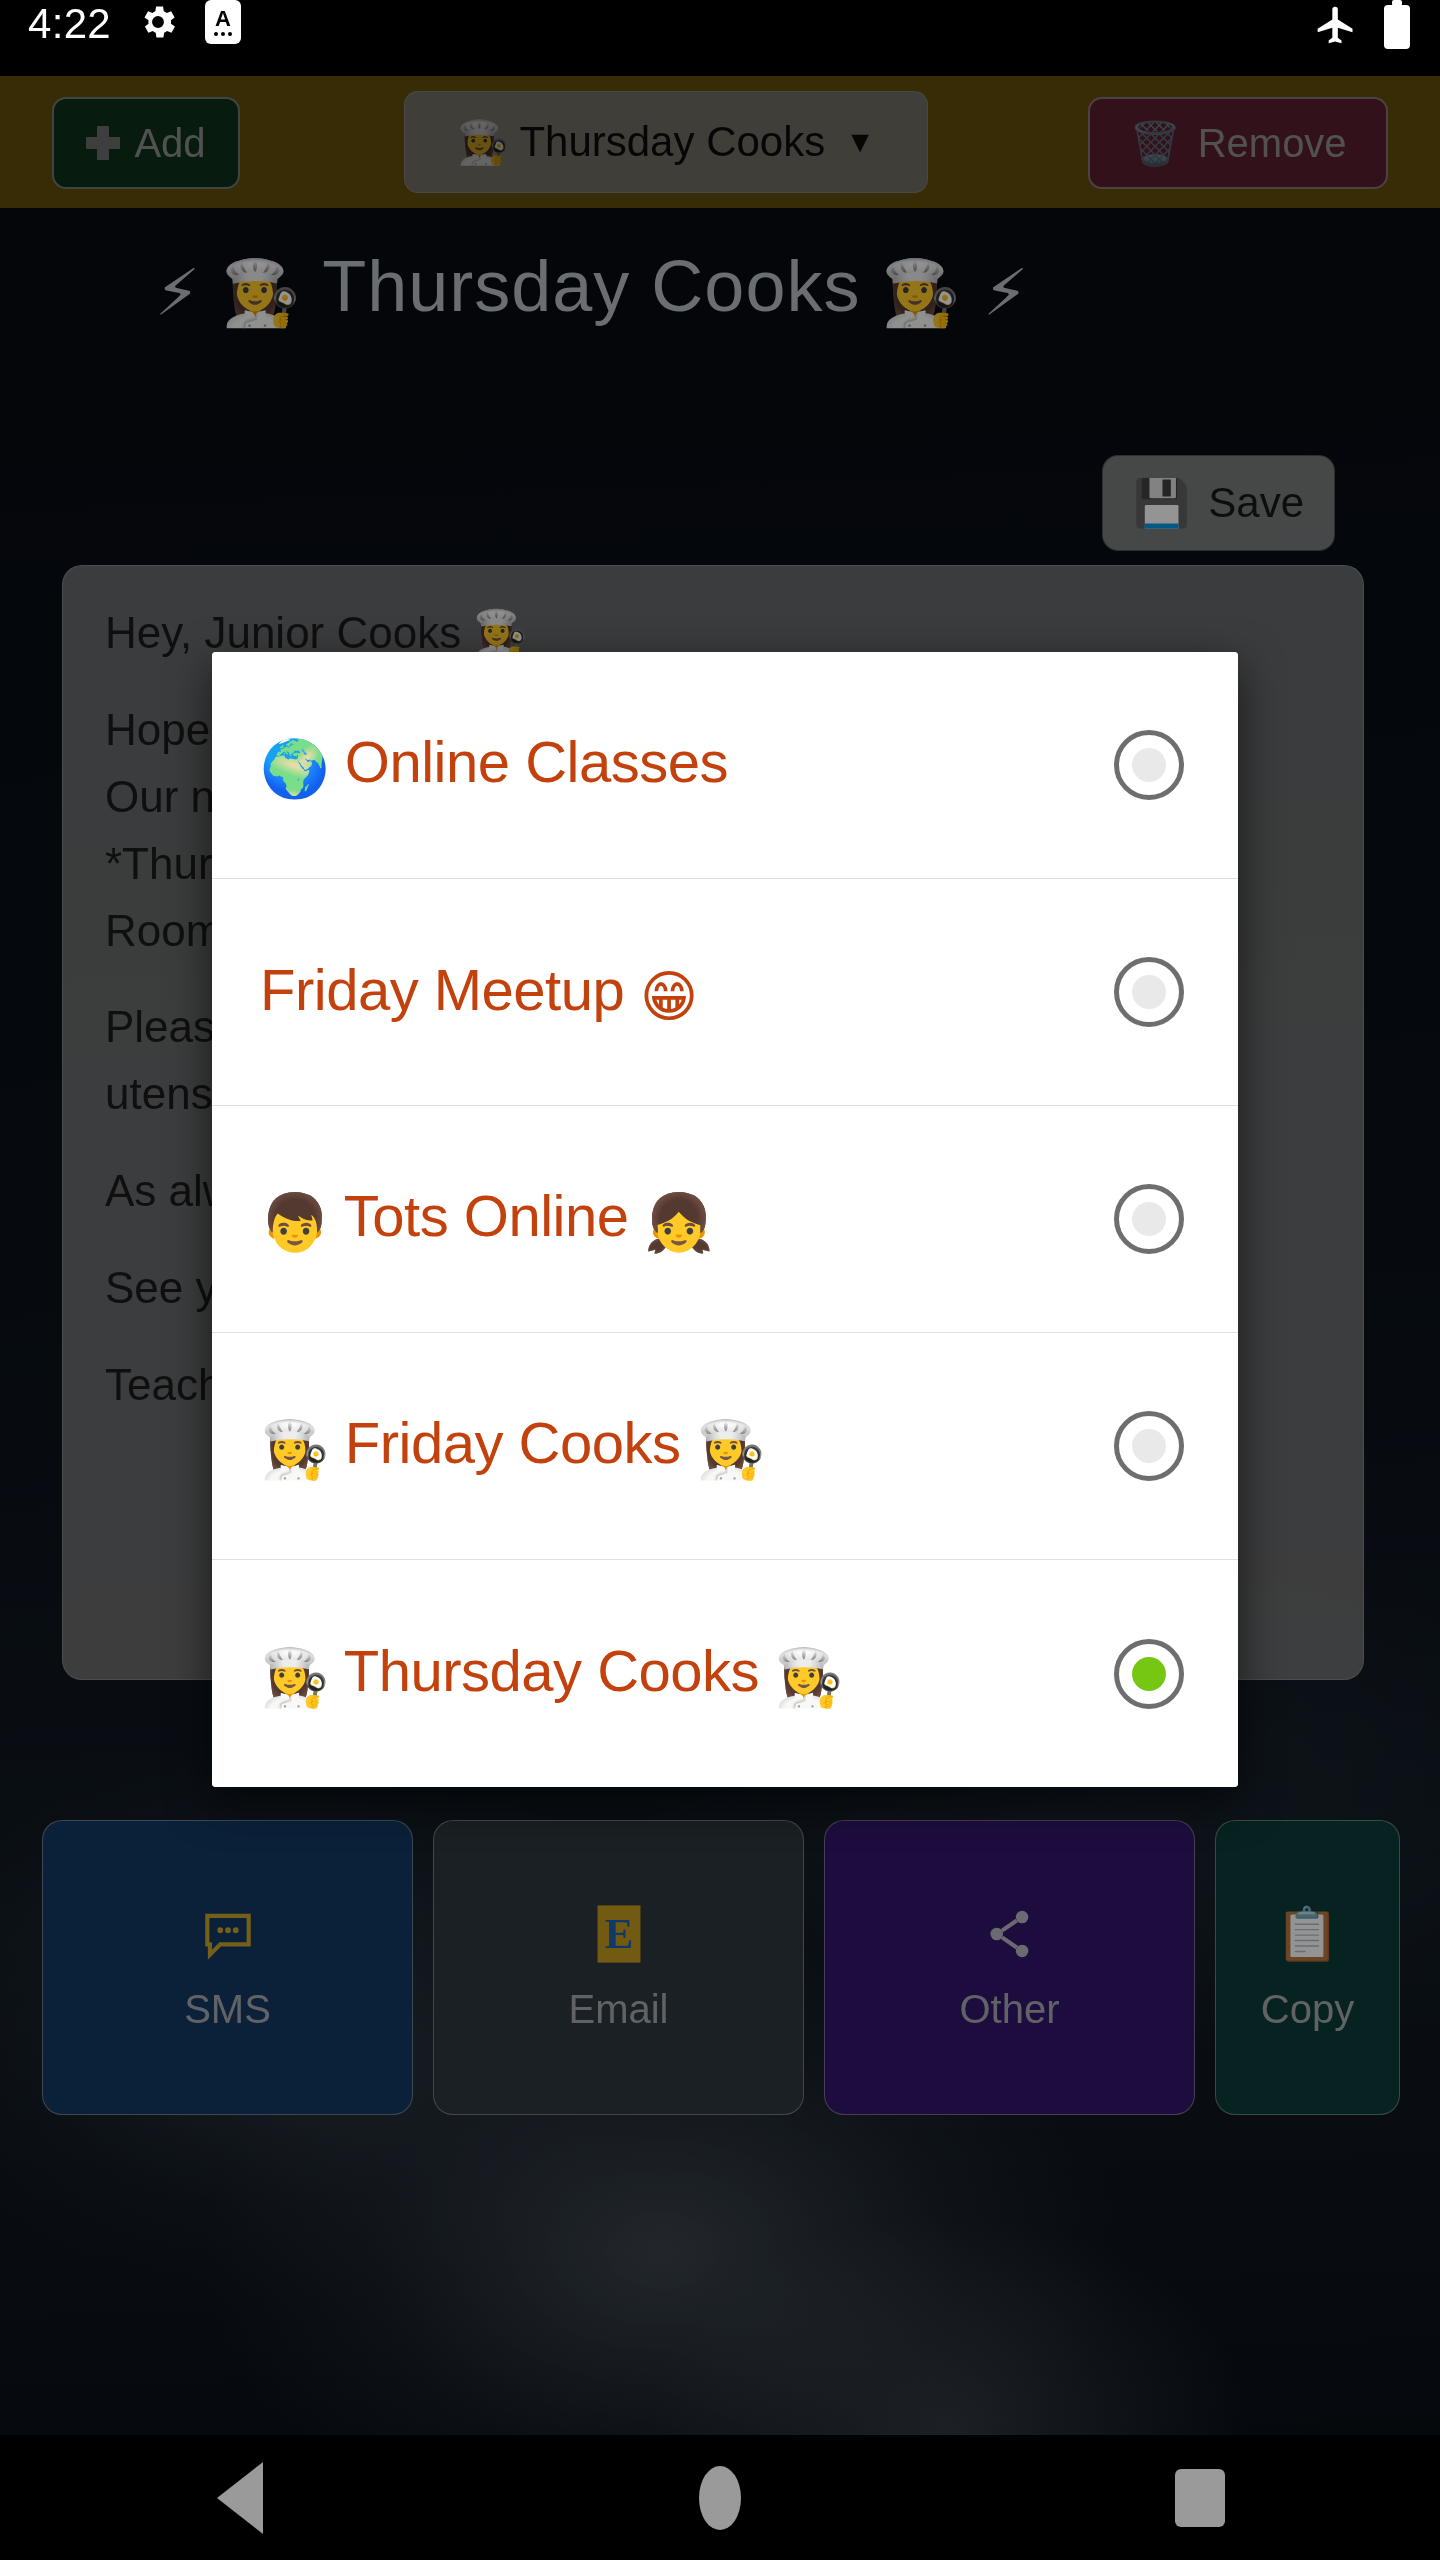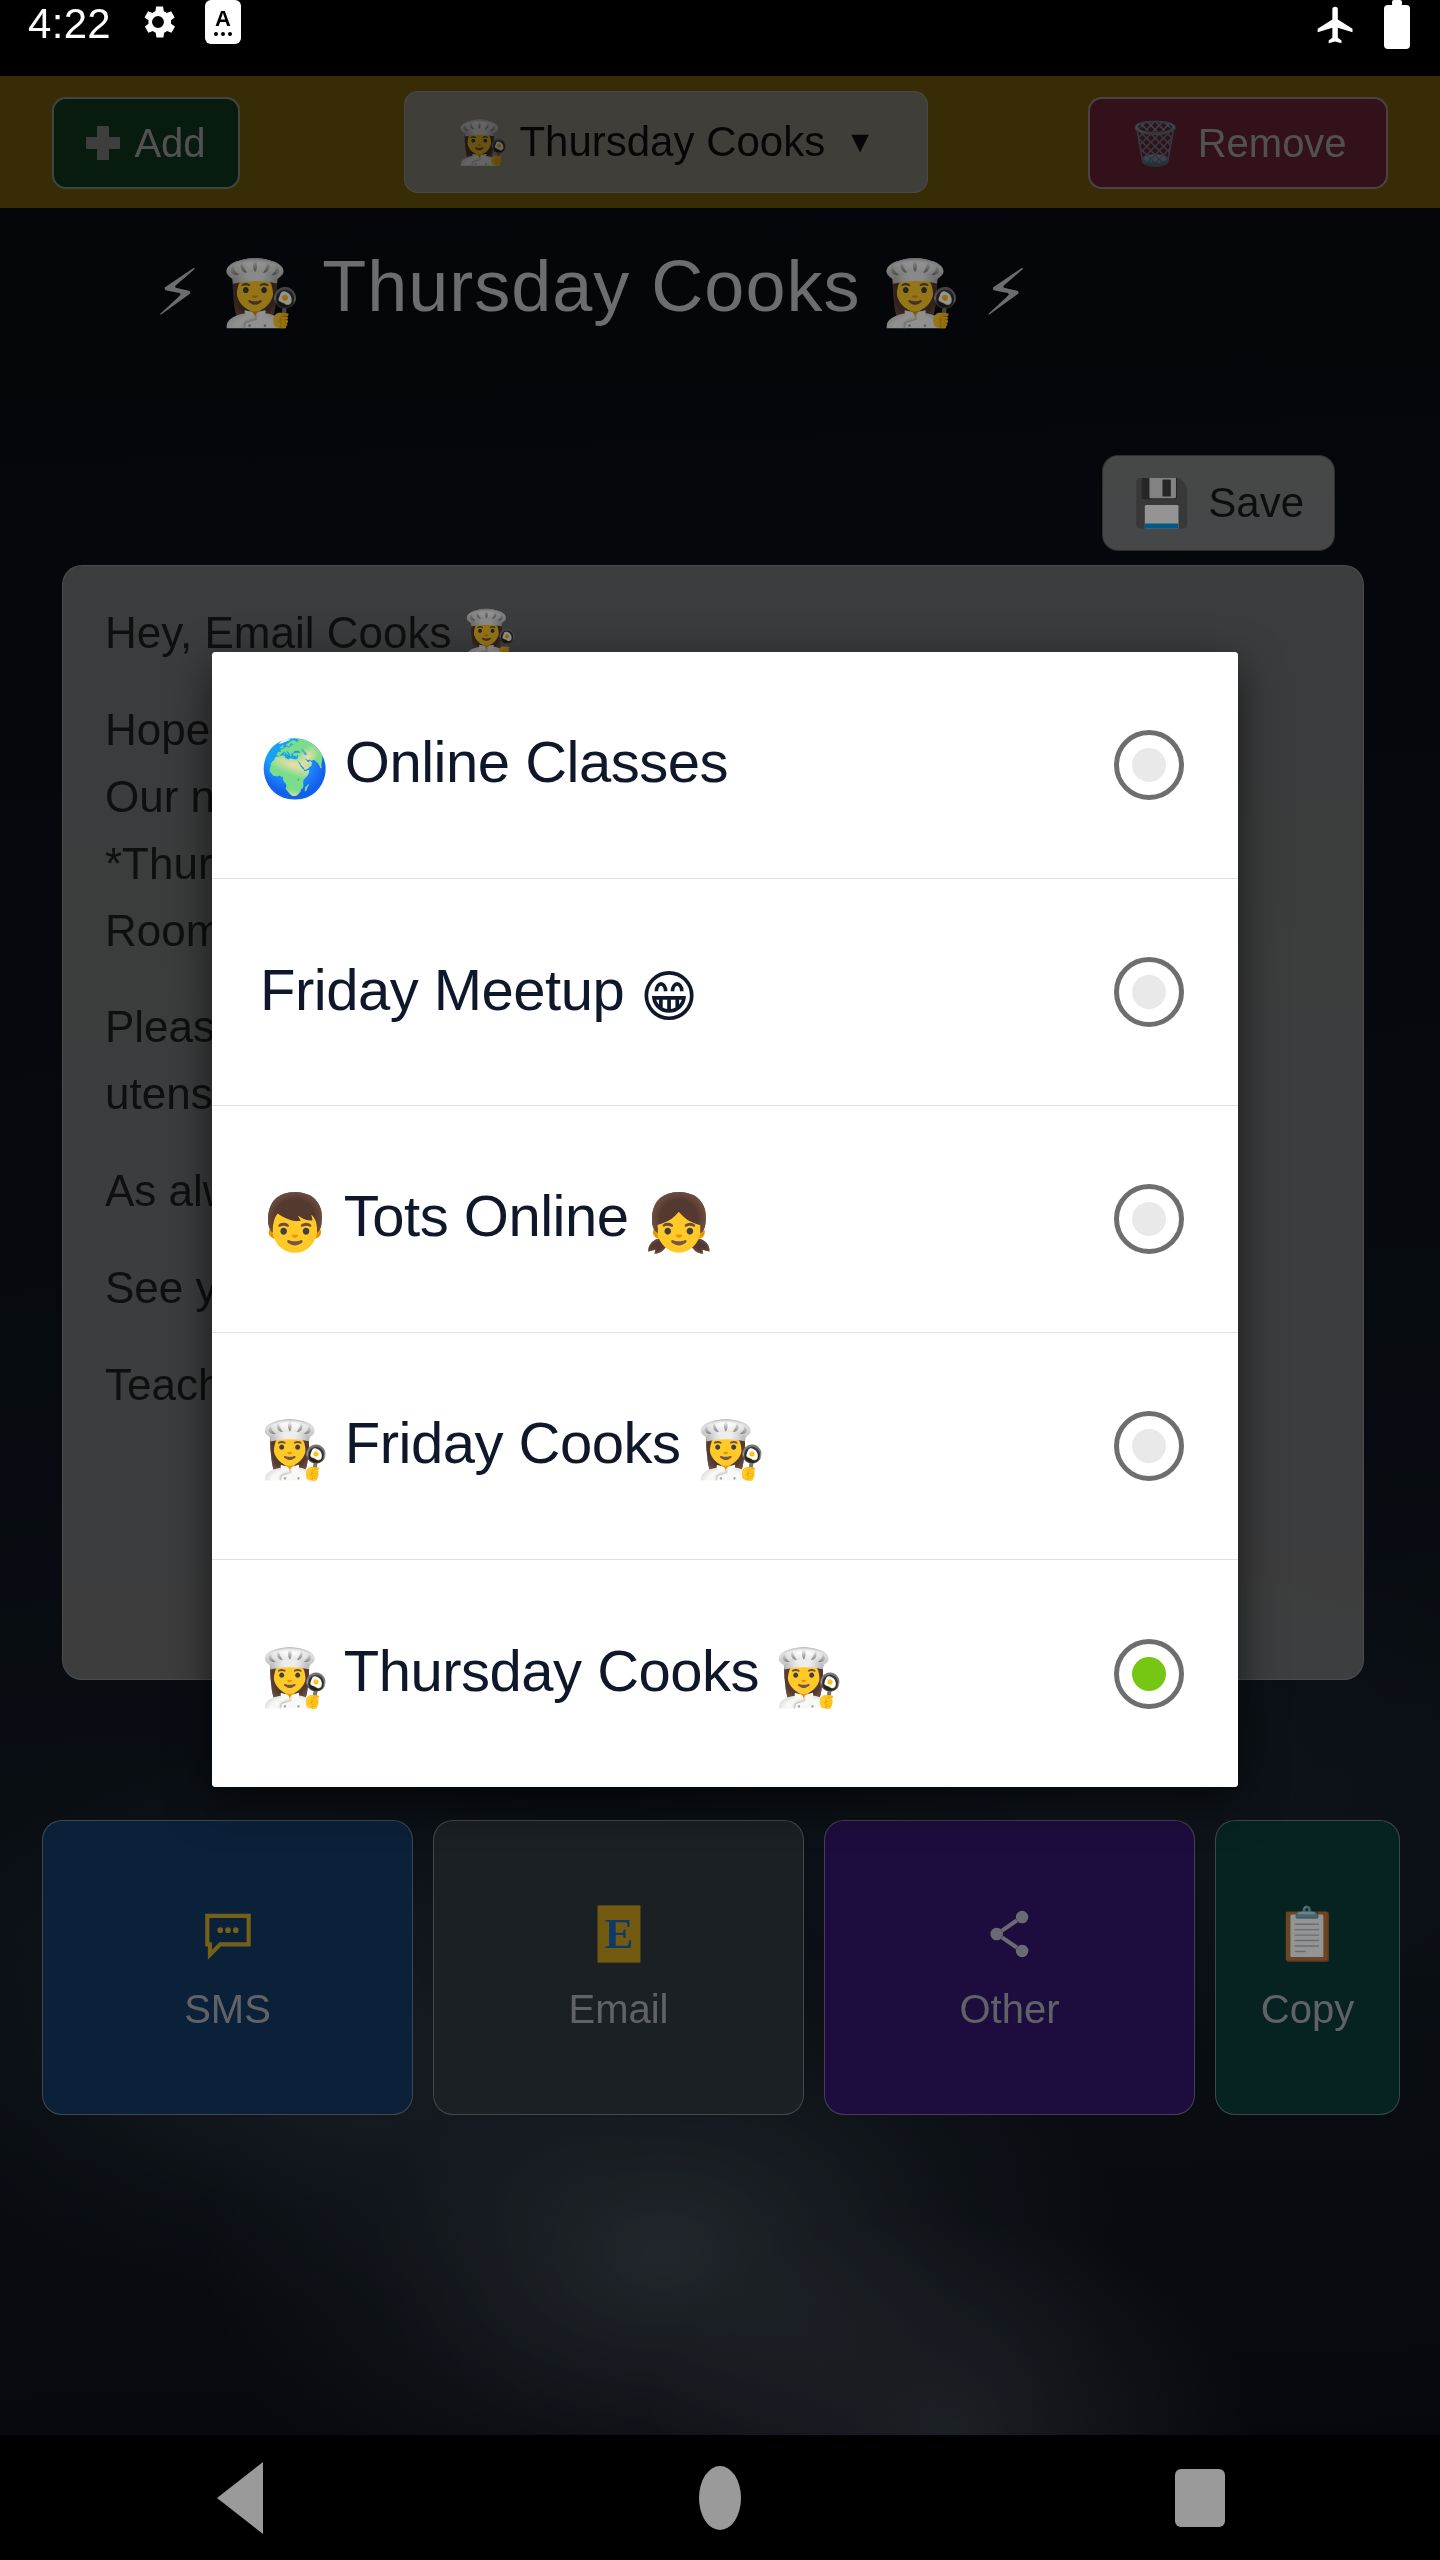--- a/index.html
+++ b/index.html
@@ -246,21 +246,21 @@
     display: flex;
     align-items: center;
     padding: 0 54px 0 48px;
     border-bottom: 1px solid #e0e0e0;
     background: #fff;
   }
   .dlg-item:last-child { border-bottom: none; }
   .dlg-label {
     flex: 1;
     font-size: 58px;
-    color: #0f172a;
+    color: #c2410c;
     white-space: nowrap;
     letter-spacing: -0.5px;
   }
   .dlg-label .e { font-size: 56px; vertical-align: -6px; }
   .radio {
     flex: 0 0 auto;
     width: 70px; height: 70px;
     border-radius: 50%;
     border: 5px solid #6e6e6e;
     display: flex;
@@ -298,21 +298,21 @@
 </style>
 </head>
 <body>
 
 <div id="screen">
 
   <div id="wallpaper"></div>
   <div id="wallpaper-dim"></div>
 
   <div id="message-card">
-    <p>Hey, Email Cooks 👩‍🍳</p>
+    <p>Hey, Junior Cooks 👩‍🍳</p>
     <p class="tight">Hope you're all doing great!</p>
     <p class="tight">Our next session is coming up.</p>
     <p class="tight">*Thursday Cooks* meets this week.</p>
     <p>Room 4 — see you there!</p>
     <p class="tight">Please remember to bring your own</p>
     <p>utensils and an apron.</p>
     <p>As always, snacks provided 👍</p>
     <p>See you soon!</p>
     <p>Teacher Sam</p>
   </div>

